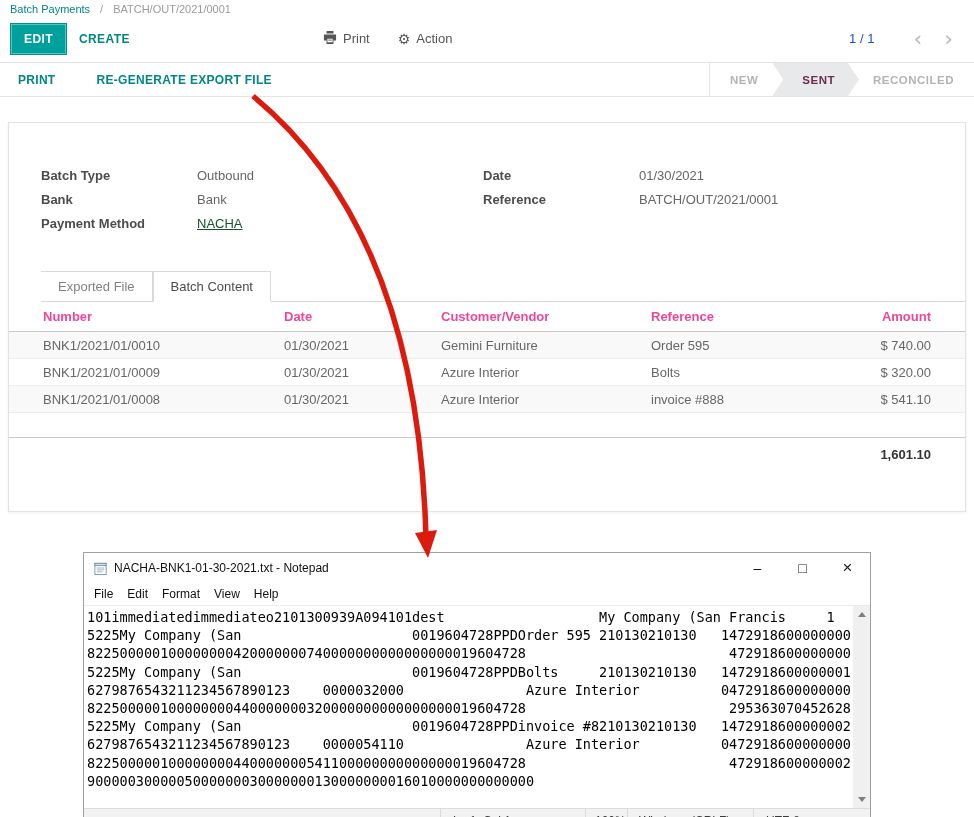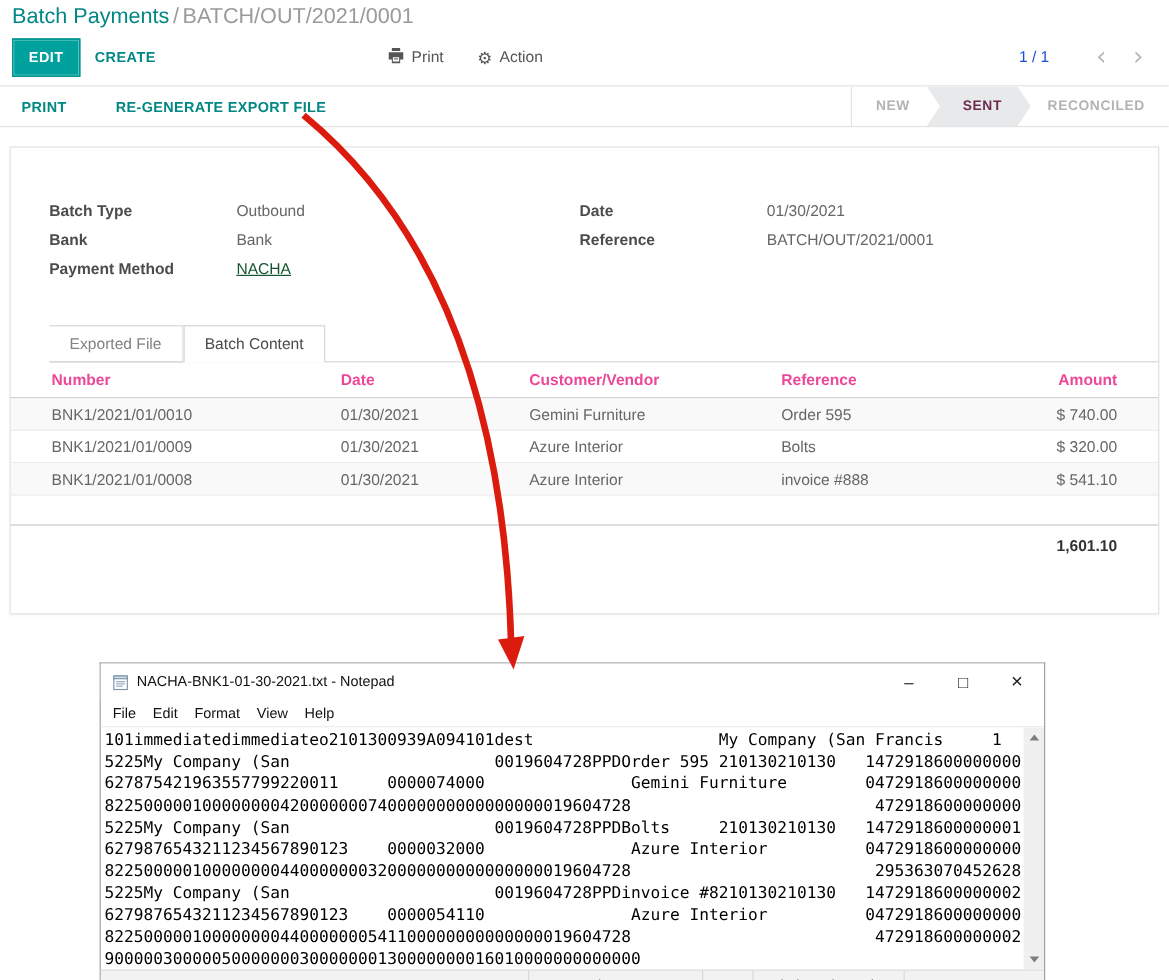--- a/index.html
+++ b/index.html
@@ -1,19 +1,19 @@
 <!DOCTYPE html>
 <html><head>
 <meta charset="utf-8">
 <style>
   html,body{margin:0;padding:0;width:974px;height:817px;overflow:hidden;background:#fff;}
   .page{position:relative;width:974px;height:817px;font-family:"Liberation Sans",sans-serif;background:#fff;}
 
   
-  .breadcrumb{display:flex;align-items:baseline;gap:3px;padding:3px 0 0 10px;font-size:18px;}
+  .breadcrumb{display:flex;align-items:baseline;gap:10px;padding:3px 0 0 10px;font-size:11px;}
   .breadcrumb .crumb-section{color:#018784;}
   .breadcrumb .crumb-sep,.breadcrumb .crumb-record{color:#9a9a9a;}
 
   
   .toolbar1{position:relative;display:flex;align-items:center;height:47px;padding:0 10px;}
   .btn-edit{background:#00A09D;border:1px solid #00918e;box-shadow:inset 0 0 0 1px rgba(255,255,255,.35);color:#fff;
     font-size:12px;font-weight:bold;letter-spacing:.4px;padding:8px 13px;cursor:pointer;margin-left:0;}
   .btn-create{color:#018784;font-size:12px;font-weight:bold;letter-spacing:.4px;margin-left:12px;cursor:pointer;}
   .center-actions{position:absolute;left:323px;display:flex;align-items:center;gap:28px;}
   .mini-action{display:flex;align-items:center;gap:6px;font-size:13px;color:#555;cursor:pointer;}
@@ -231,21 +231,20 @@
       <span class="np-menu-item">File</span>
       <span class="np-menu-item">Edit</span>
       <span class="np-menu-item">Format</span>
       <span class="np-menu-item">View</span>
       <span class="np-menu-item">Help</span>
     </div>
     <div class="np-content">
       <div class="np-text">
         <div class="np-line">101immediatedimmediateo2101300939A094101dest                   My Company (San Francis     1</div>
         <div class="np-line">5225My Company (San                     0019604728PPDOrder 595 210130210130   1472918600000000</div>
-        <div class="np-line">627875421963557799220011     0000074000               Gemini Furniture        0472918600000000</div>
         <div class="np-line">822500000100000000420000000740000000000000000019604728                         472918600000000</div>
         <div class="np-line">5225My Company (San                     0019604728PPDBolts     210130210130   1472918600000001</div>
         <div class="np-line">6279876543211234567890123    0000032000               Azure Interior          0472918600000000</div>
         <div class="np-line">822500000100000000440000000320000000000000000019604728                         295363070452628</div>
         <div class="np-line">5225My Company (San                     0019604728PPDinvoice #8210130210130   1472918600000002</div>
         <div class="np-line">6279876543211234567890123    0000054110               Azure Interior          0472918600000000</div>
         <div class="np-line">822500000100000000440000000541100000000000000019604728                         472918600000002</div>
         <div class="np-line">9000003000005000000030000000130000000016010000000000000</div>
       </div>
       <div class="np-vscroll">

